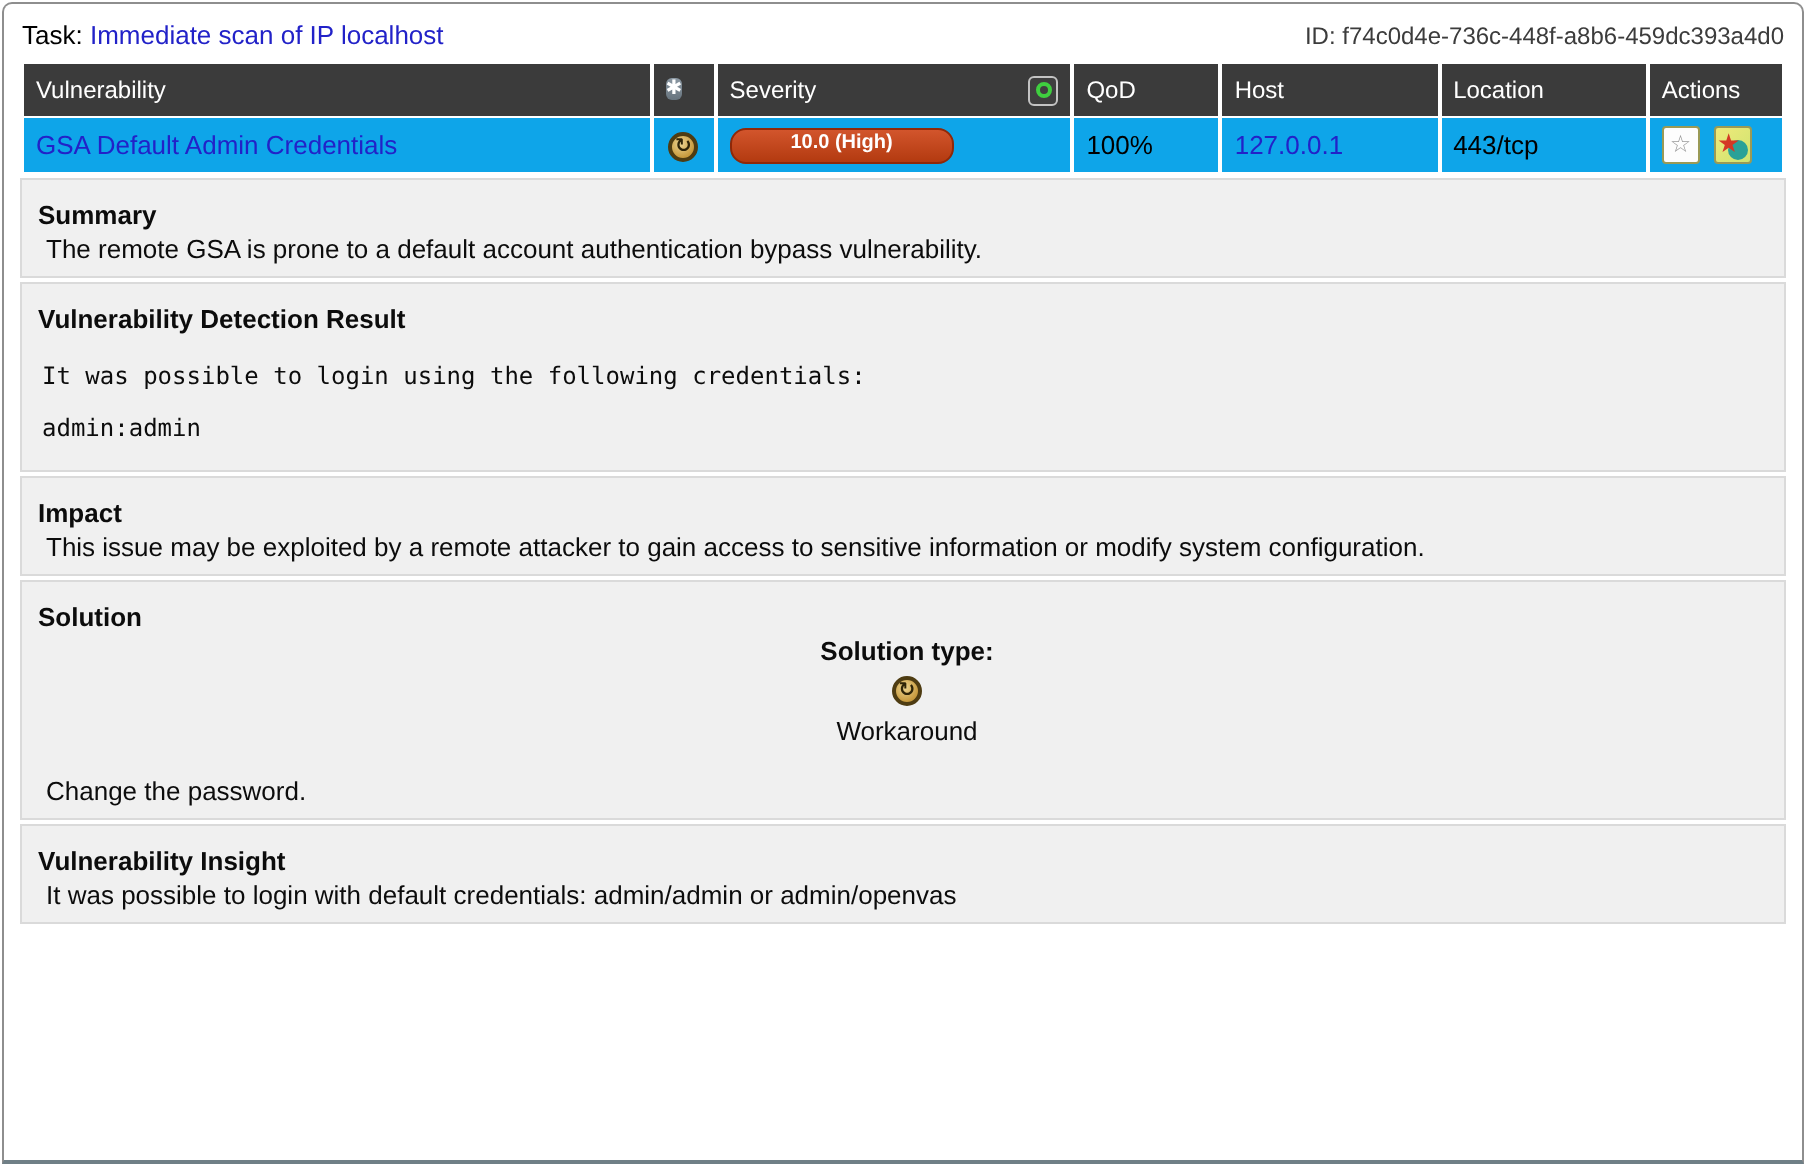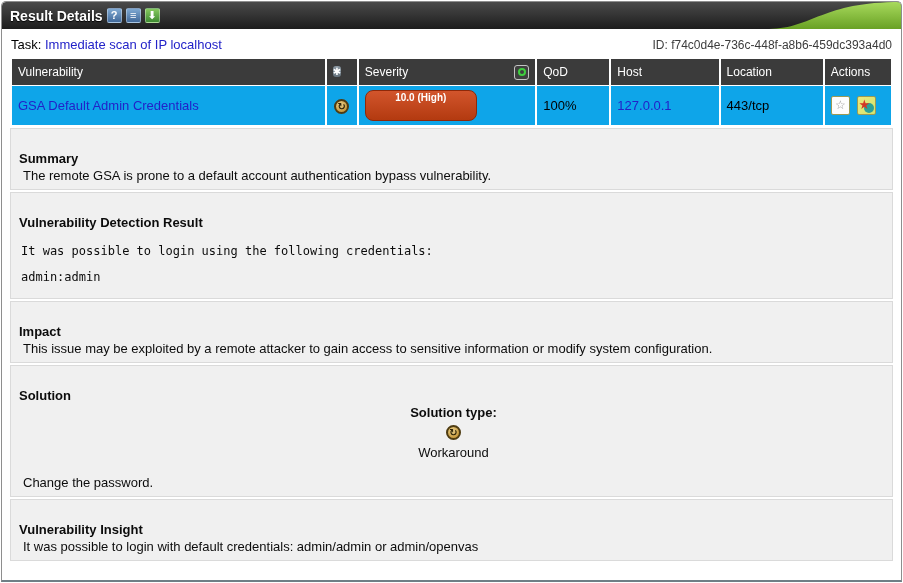--- a/index.html
+++ b/index.html
@@ -69,21 +69,21 @@
     cursor:pointer;
   }
   .sort-box {
     width:15px; height:15px; border:1px solid #c3c3c3; border-radius:3px;
     display:flex; align-items:center; justify-content:center;
     background:#3f3f3f; cursor:pointer;
   }
   .sort-ring { width:8px; height:8px; border:2px solid #3fcf3f; border-radius:50%; }
 
   .sev-bar {
-    width:112px; height:31px; border-radius:8px;
+    width:112px; height:18px; border-radius:8px;
     background: linear-gradient(#d2552c, #b33a10);
     border:1px solid #8f2808;
     color:#fff; font-size:10px; font-weight:bold;
     text-align:center; line-height:14px;
   }
   .workaround-icon {
     display:inline-block; width:15px; height:15px; border-radius:50%;
     background: radial-gradient(circle at 40% 35%, #ecd491, #c79a3e 70%);
     border:2px solid #4e3c12; color:#2e2408;
     font-size:10px; line-height:11px; text-align:center; font-weight:bold;
@@ -98,52 +98,37 @@
   .act-note { background:#fdfdfd; color:#9a9a9a; }
   .act-override { background:linear-gradient(135deg,#efe97a,#cfe470); overflow:hidden; }
   .ov-circle { position:absolute; right:1px; bottom:1px; width:10px; height:10px; border-radius:50%; background:#2aa198; }
   .ov-star { position:absolute; left:0px; top:-1px; color:#d43725; font-size:13px; }
 
   
   .section {
     margin:2px 8px; background:#f0f0f0; border:1px solid #dadada;
     padding:6px 8px; font-size:13px; color:#0c0c0c;
   }
-  .section-title { font-weight:bold; font-size:13px; margin:16px 0 2px 0; }
+  .section-title { font-weight:bold; font-size:13px; margin:4px 0 2px 0; }
   .section-body { padding-left:4px; }
   .mono-line {
     font-family:"DejaVu Sans Mono","Liberation Mono",monospace;
     font-size:12px; padding-left:2px; margin:14px 0 4px 0; white-space:pre;
   }
   .mono-line.last { margin:12px 0 8px 0; }
   .sol-type-line { display:flex; align-items:center; gap:5px; padding-left:4px; margin-top:2px;flex-direction:column; }
   .sol-type-label { font-weight:bold; }
   .gap-line { margin-top:15px; padding-left:4px; }
   .method-line { margin-top:12px; padding-left:4px; }
 </style>
 </head>
 <body>
 
 <div class="window">
 
-  <div class="titlebar">
-    <svg class="swoosh" width="132" height="27" viewBox="0 0 132 27">
-      <defs>
-        <linearGradient id="gg" x1="0" y1="0" x2="0" y2="1">
-          <stop offset="0" stop-color="#a8da5d"></stop>
-          <stop offset="1" stop-color="#69a124"></stop>
-        </linearGradient>
-      </defs>
-      <path d="M0,27 C45,26 52,0 132,0 L132,27 Z" fill="url(#gg)"></path>
-    </svg>
-    <span class="titlebar-title">Result Details</span>
-    <span class="tb-icon blue">?</span>
-    <span class="tb-icon blue">≡</span>
-    <span class="tb-icon green">⬇</span>
-  </div>
 
   <div class="taskbar">
     <span>
       <span>Task:</span>
       <a class="lnk" href="#">Immediate scan of IP localhost</a>
     </span>
     <span class="id-text">
       <span>ID:</span>
       <span>f74c0d4e-736c-448f-a8b6-459dc393a4d0</span>
     </span>

